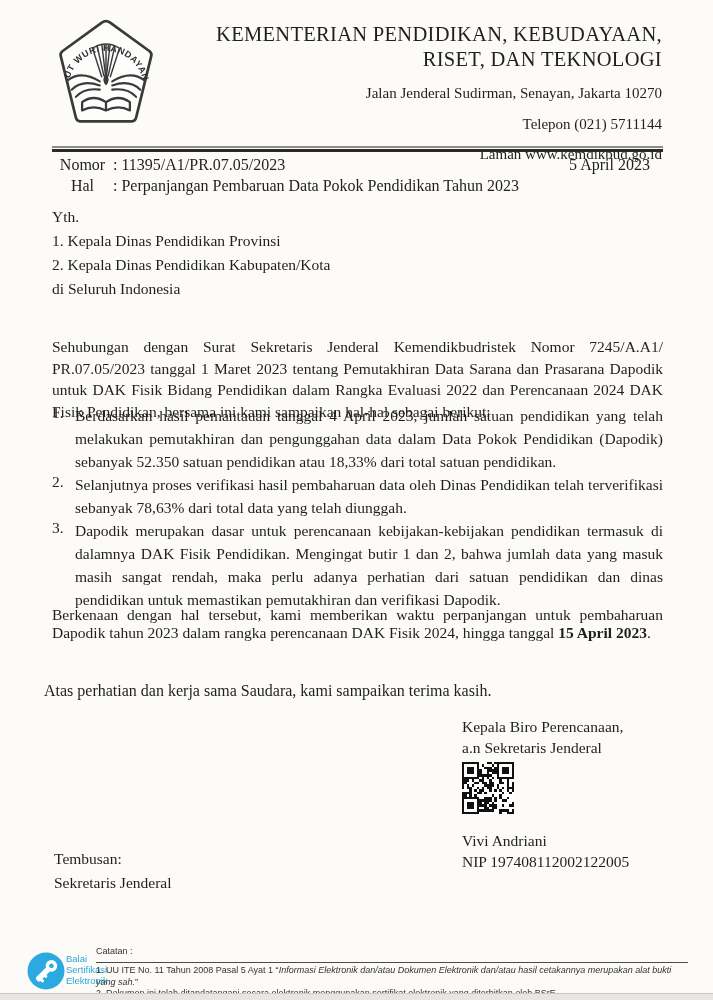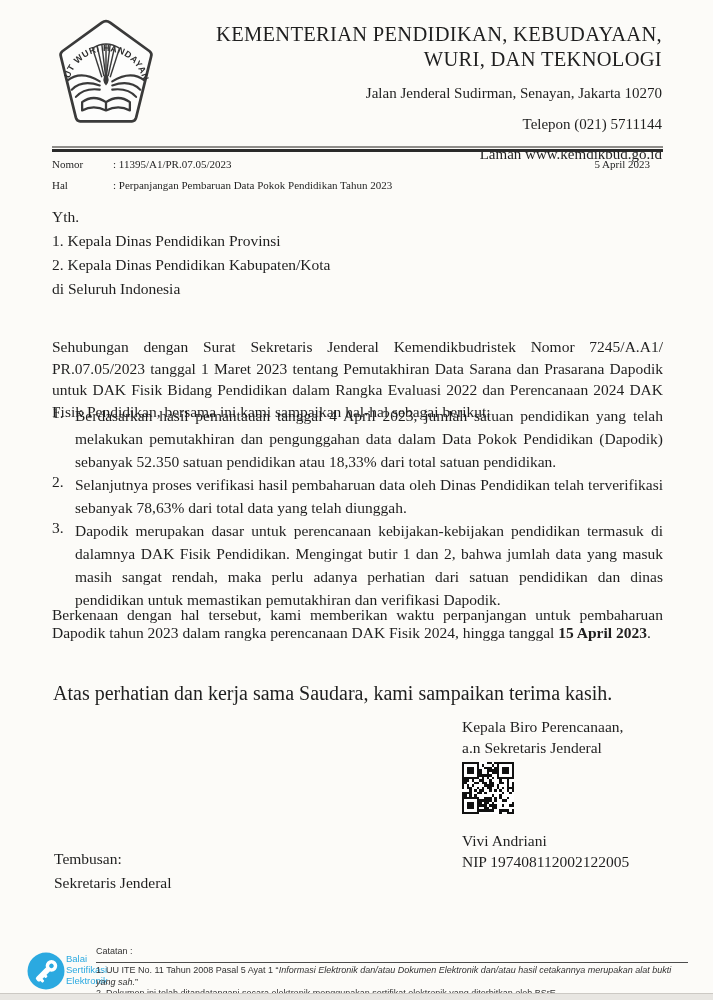--- a/index.html
+++ b/index.html
@@ -8,37 +8,37 @@
         font-family:"Liberation Serif",serif;color:#1f1f1f;}
   
   .emblem{position:absolute;left:54px;top:18px;}
   .header-text{position:absolute;left:158px;top:22px;width:504px;text-align:right;}
   .title{font-size:20.5px;line-height:24.5px;letter-spacing:.3px;}
   .addr{margin-top:13px;font-size:15px;line-height:19px;}
   .laman{margin-top:12px;font-size:15px;}
   .rule{position:absolute;left:52px;top:146px;width:611px;height:1px;
         border-top:2px solid #8f8d8a;border-bottom:3px solid #2a2a2a;}
   
-  .meta{position:absolute;left:52px;top:154px;width:611px;font-size:11px;line-height:21px;}
+  .meta{position:absolute;left:52px;top:154px;width:611px;font-size:16px;line-height:21px;text-align:center;}
   .meta-row{display:flex;}
   .meta-label{width:61px;flex:none;}
   .date{position:absolute;right:13px;top:0;}
   
   .recipient{position:absolute;left:52px;top:205px;font-size:15.5px;line-height:24px;}
   
   .opening{position:absolute;left:52px;top:316px;width:611px;font-size:15.5px;
            line-height:21.5px;text-align:justify;margin-top:20px;}
   .points{position:absolute;left:52px;top:404px;width:611px;font-size:15.5px;line-height:23px;}
   .point{display:flex;}
   .pt-num{width:23px;flex:none;position:relative;top:-3px;}
   .pt-text{flex:1;text-align:justify;}
   .closing{position:absolute;left:52px;top:606px;width:611px;font-size:15.5px;
            line-height:18px;text-align:justify;}
   .closing b{font-weight:bold;}
-  .thanks{position:absolute;left:53px;top:682px;width:611px;font-size:20px;}
+  .thanks{position:absolute;left:44px;top:682px;width:611px;font-size:16px;}
   
   .signature{position:absolute;left:462px;top:716px;font-size:15.5px;line-height:21px;}
   .qr{margin-top:4px;display:block;}
   .sig-name{margin-top:16px;}
   
   .tembusan{position:absolute;left:54px;top:847px;font-size:15.5px;line-height:24px;}
   
   :root{--bsre:#2ba9e0;}
   .footer{position:absolute;left:0;top:940px;width:713px;height:60px;
           font-family:"Liberation Sans",sans-serif;color:#333;}
@@ -86,21 +86,21 @@
     <path d="M50 52 q5 8 0 13 q-5 -5 0 -13 Z" fill="#3a3a3a"></path>
 
     <g stroke="#3a3a3a" stroke-width="2.2" fill="none" stroke-linejoin="round">
       <path d="M27 81 Q38 73 50 81 Q62 73 73 81 L73 89 Q62 83 50 89 Q38 83 27 89 Z"></path>
       <path d="M50 81 L50 89"></path>
     </g>
   </svg>
 
   <div class="header-text">
     <div class="title">KEMENTERIAN PENDIDIKAN, KEBUDAYAAN,</div>
-    <div class="title">WURI, DAN TEKNOLOGI</div>
+    <div class="title">RISET, DAN TEKNOLOGI</div>
     <div class="addr">Jalan Jenderal Sudirman, Senayan, Jakarta 10270</div>
     <div class="addr" style="margin-top:12px;">Telepon (021) 5711144</div>
     <div class="laman">Laman www.kemdikbud.go.id</div>
   </div>
 
   <div class="rule"></div>
 
   <div class="meta">
     <div class="meta-row">
       <span class="meta-label">Nomor</span>

